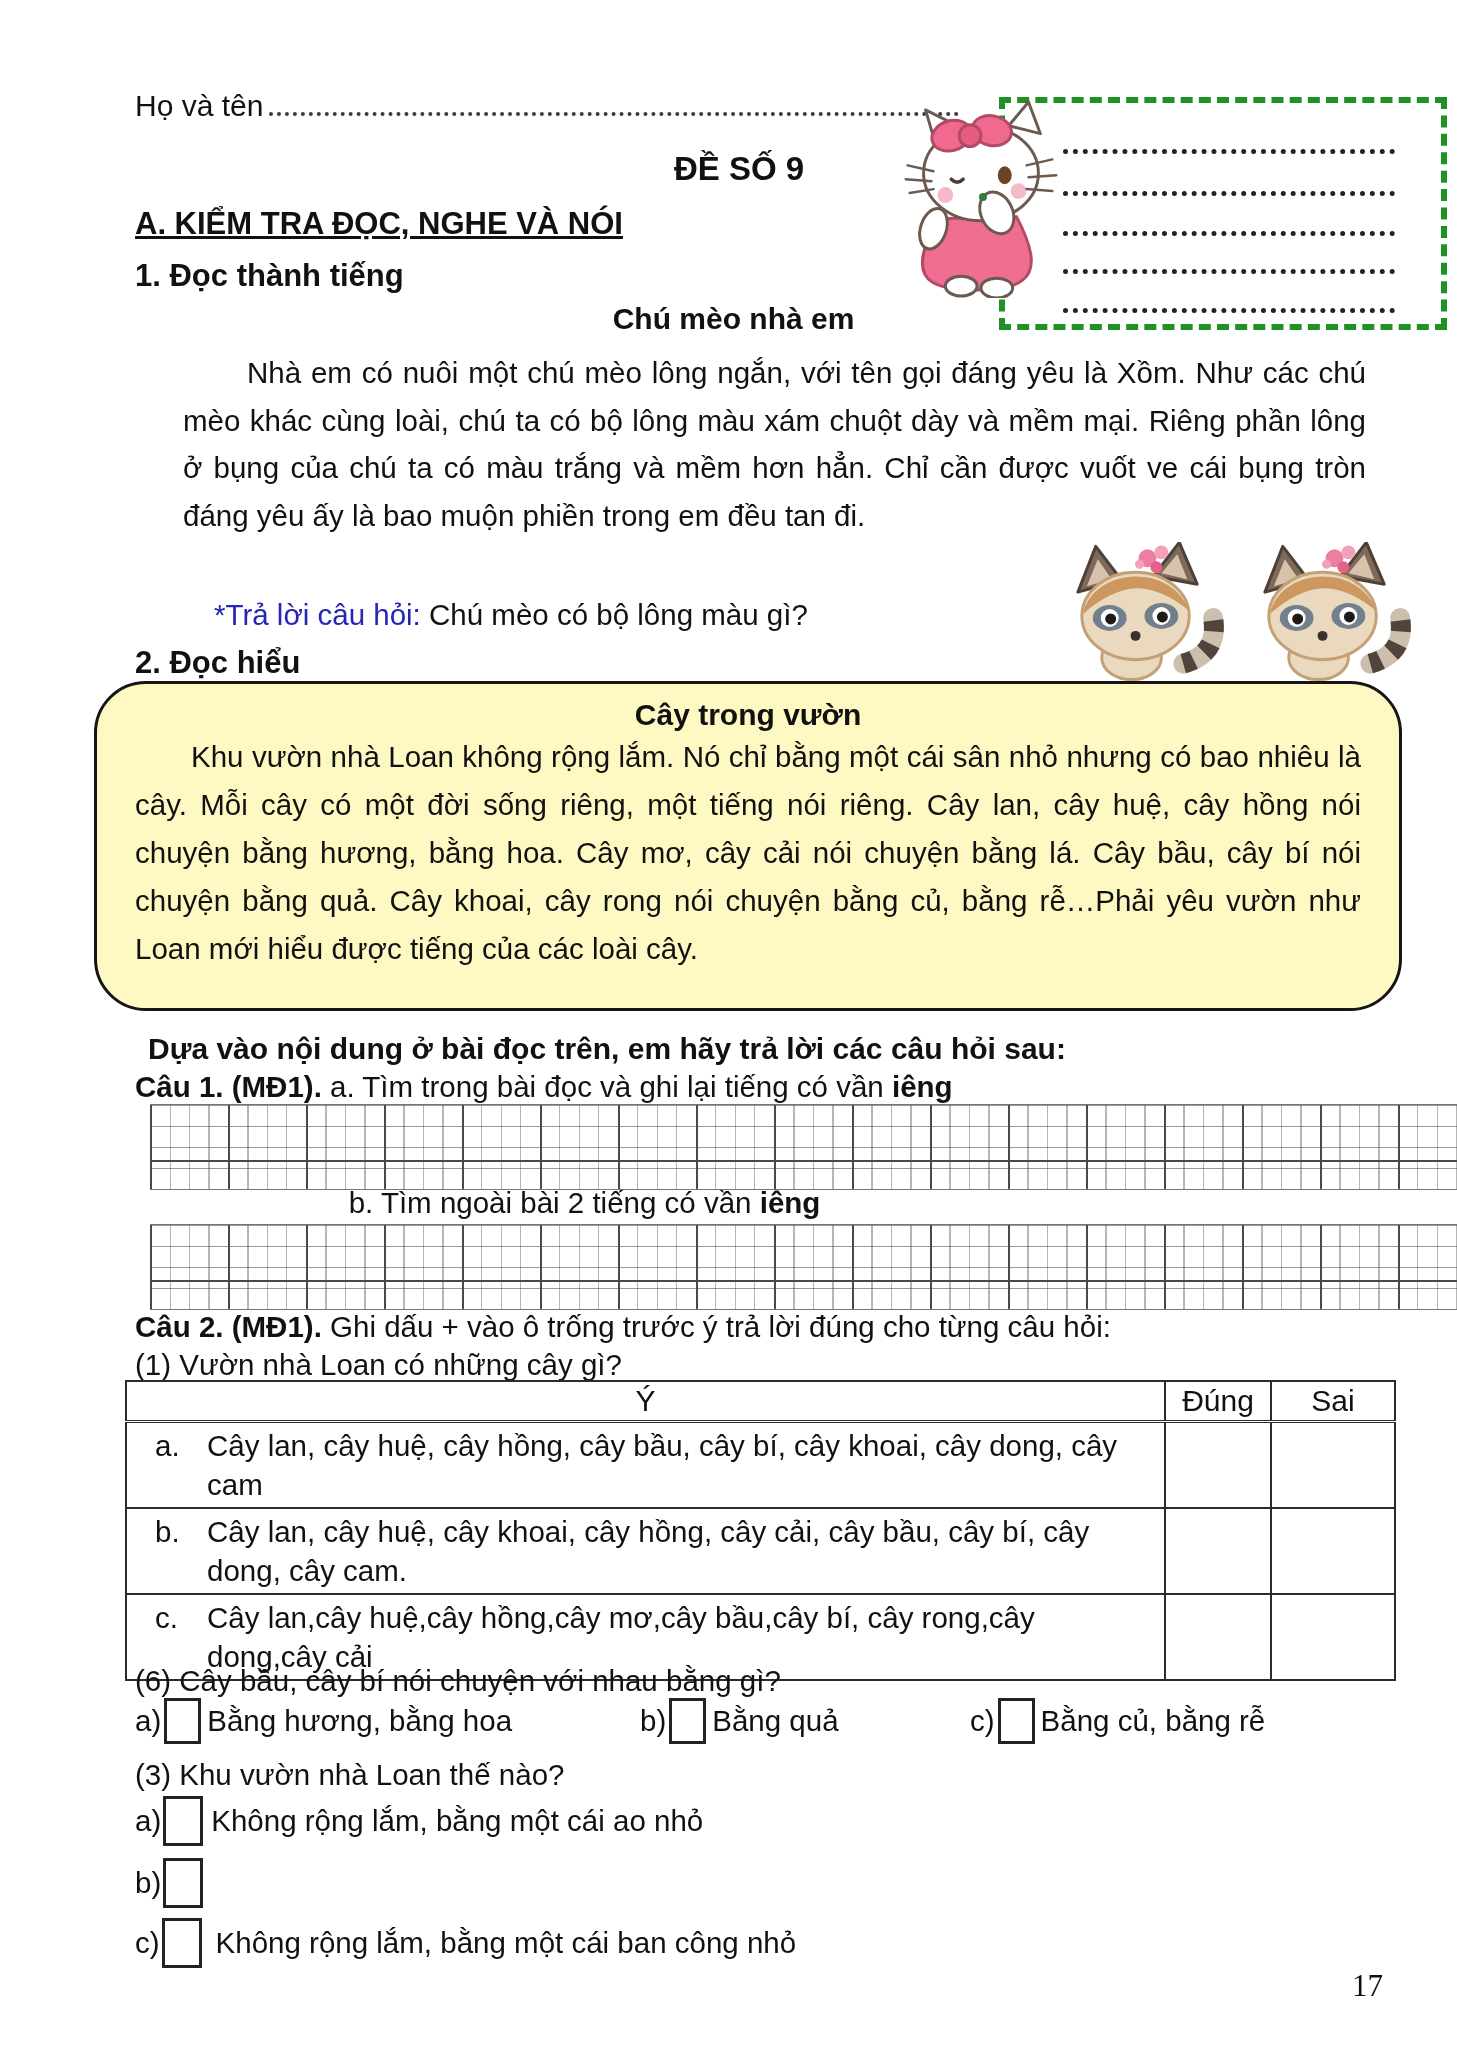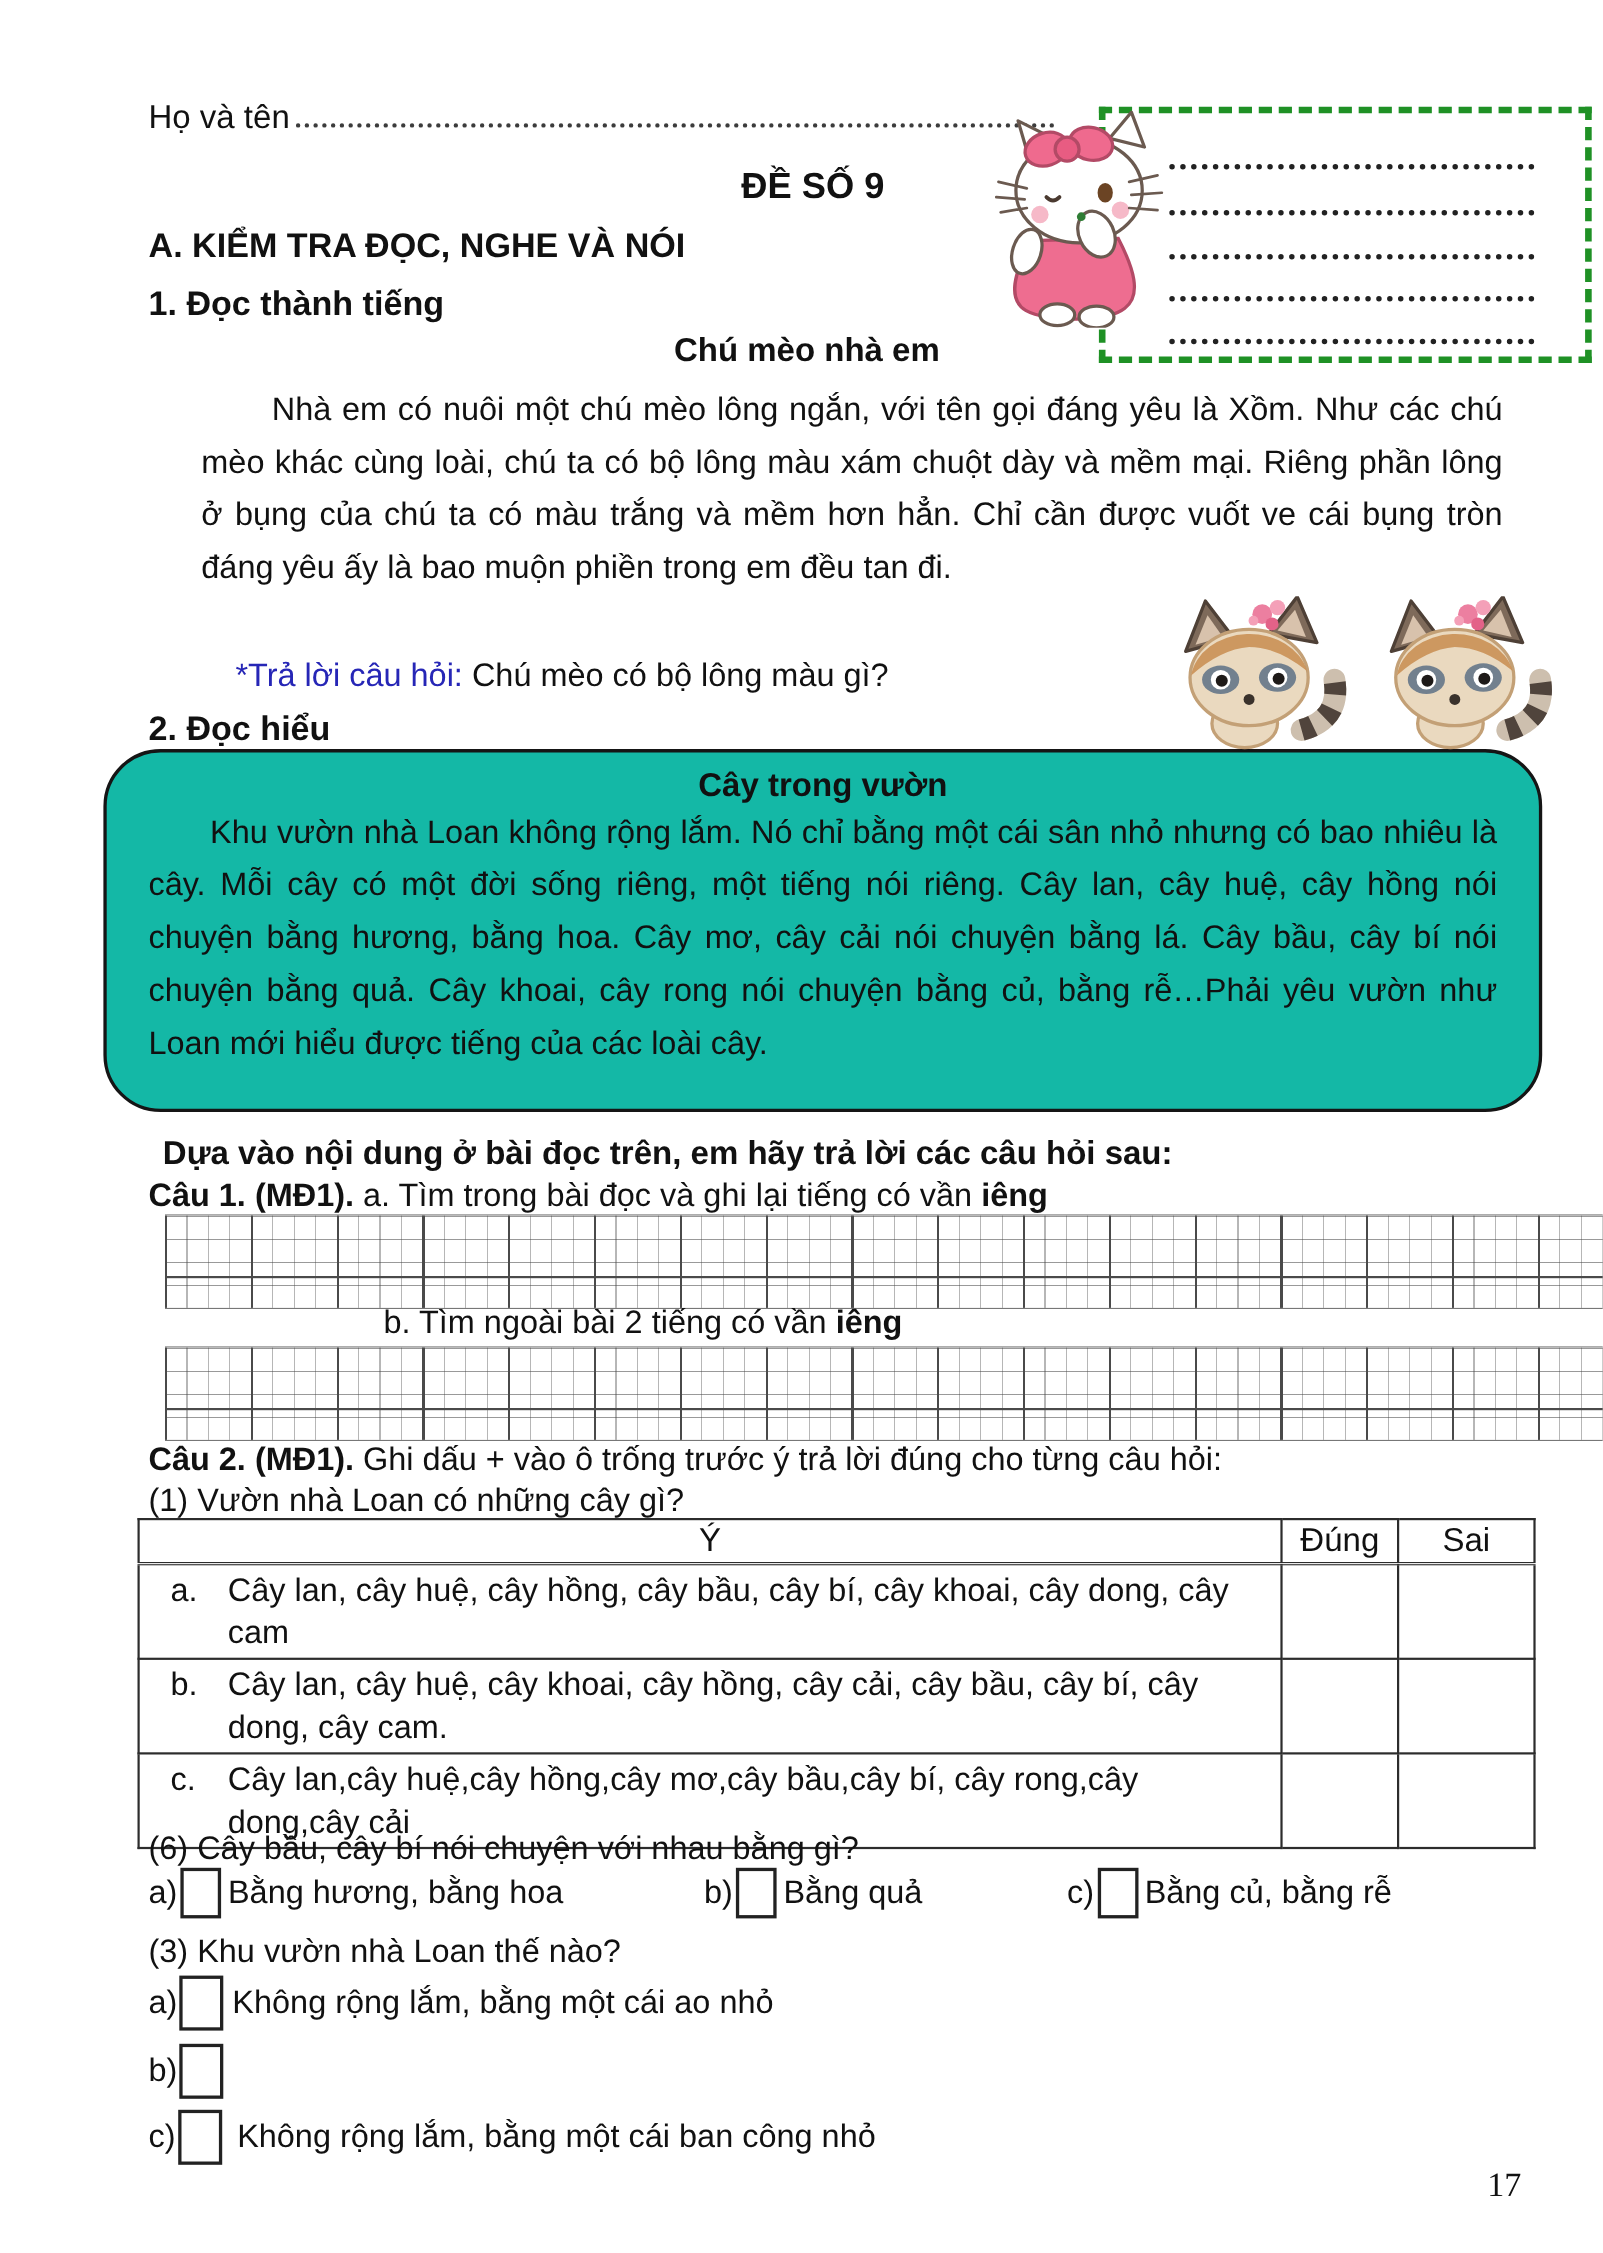--- a/index.html
+++ b/index.html
@@ -9,38 +9,38 @@
   }
   .abs{position:absolute;}
   .b{font-weight:bold;}
   .body-text{font-size:29.5px;line-height:47.5px;text-align:justify;}
   .h{font-size:31px;font-weight:bold;}
   
   #name-row{top:88px;left:135px;font-size:30px;}
   #name-dots{display:inline-block;width:690px;border-bottom:4px dotted #3c3c3c;height:24px;margin-left:6px;}
   
   #de-so{top:150px;left:0;width:1368px;text-align:center;padding-left:110px;box-sizing:border-box;font-size:33px;font-weight:bold;}
-  #section-a{top:206px;left:135px;}
+  #section-a{top:206px;left:135px;text-decoration:underline;}
   #part1{top:258px;left:135px;}
   
   #green-box{top:97px;left:999px;width:436px;height:221px;border:6px dashed #1f9125;z-index:1;}
   .gline{position:absolute;left:58px;width:332px;border-bottom:5px dotted #222;height:0;}
   
   #kitty{top:100px;left:898px;width:162px;height:198px;z-index:3;}
   
   #r1-title{top:302px;left:0;width:1457px;text-align:center;padding-left:10px;box-sizing:border-box;font-size:30px;font-weight:bold;}
   #r1-body{top:349px;left:148px;width:1183px;text-indent:64px;margin-left:35px;}
   #q-row{top:598px;left:214px;font-size:29.5px;}
   #part2{top:645px;left:135px;}
   
   .raccoon{top:542px;width:174px;height:140px;z-index:2;}
   #raccoon1{left:1056px;}
   #raccoon2{left:1243px;}
   
-  #box2{top:681px;left:94px;width:1308px;height:330px;border:3.5px solid #151515;border-radius:52px;box-sizing:border-box;background:#14b8a6;}
+  #box2{top:681px;left:94px;width:1308px;height:330px;border:3.5px solid #151515;border-radius:52px;box-sizing:border-box;background:#fef9c3;}
   #b2-title{margin:14px 0 0 0;text-align:center;font-size:30px;font-weight:bold;}
   #b2-body{margin:1px 38px 0 38px;text-indent:56px;font-size:29.5px;line-height:48px;text-align:justify;}
   
   #instructions{top:1032px;left:148px;font-size:30px;font-weight:bold;}
   #cau1a{top:1070px;left:135px;font-size:29.5px;}
   #cau1b{top:1186px;left:0;width:1169px;text-align:center;font-size:29.5px;}
   .ogrid{
     left:150px;width:1307px;height:84px;
     background:
       repeating-linear-gradient(90deg,#4a4a4a 0 2px,transparent 2px 78px),

